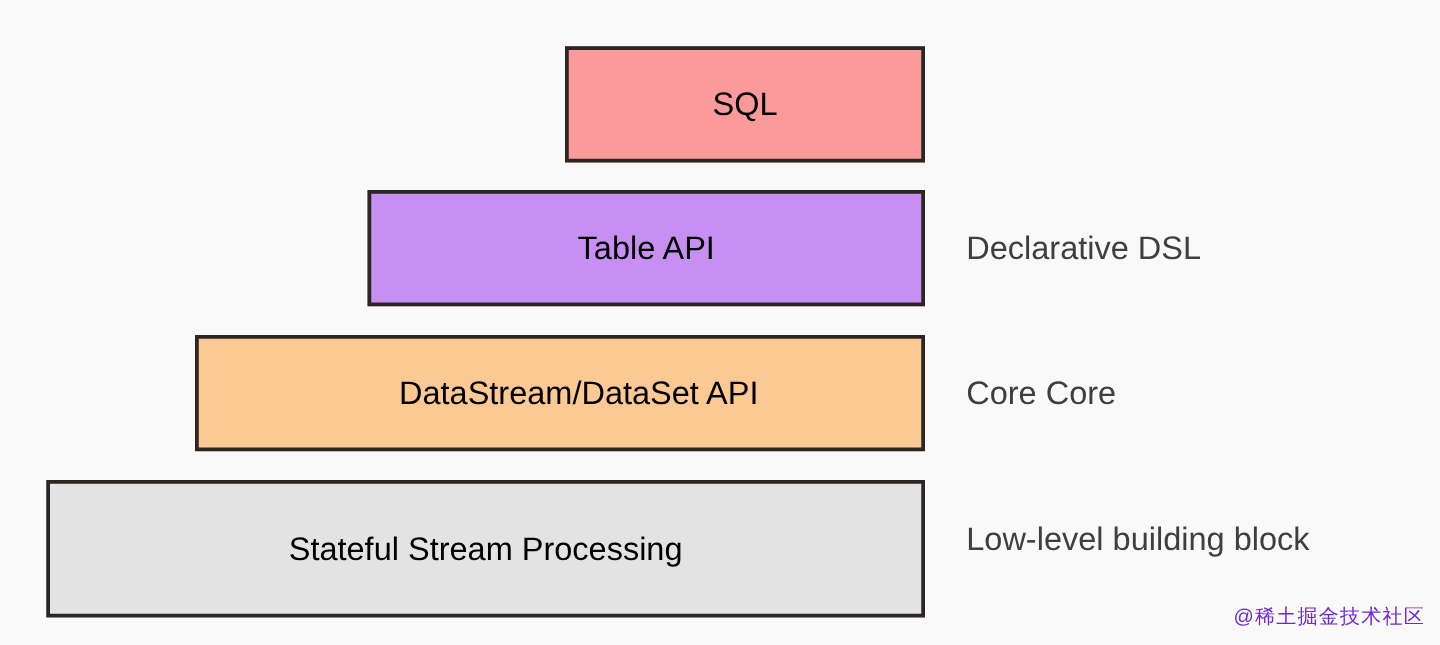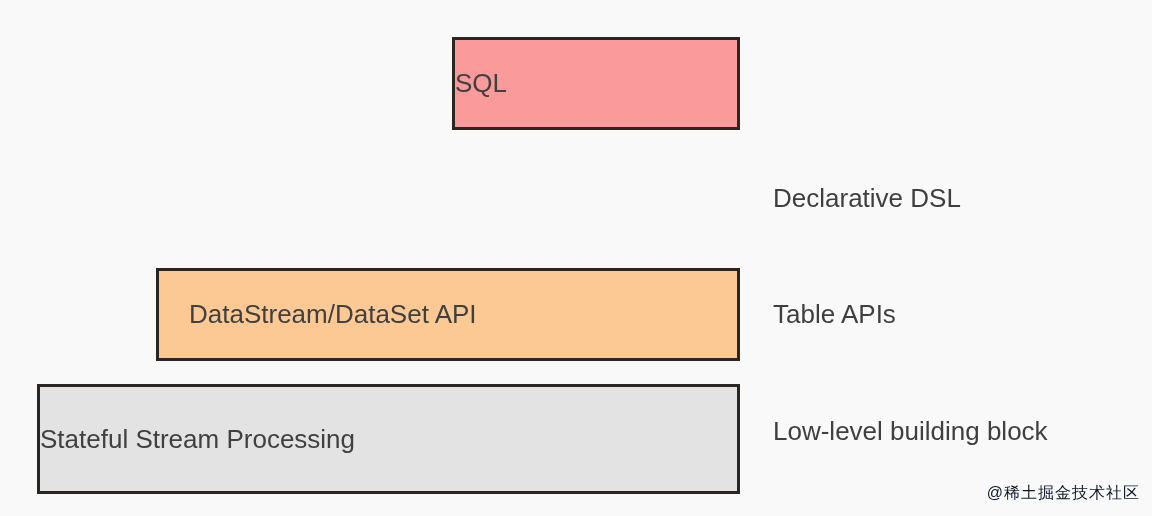--- a/index.html
+++ b/index.html
@@ -14,22 +14,23 @@
     width: 1152px;
     height: 516px;
     overflow: hidden;
   }
   .layer-box {
     position: absolute;
     box-sizing: border-box;
     border: 3px solid #2b2622;
     display: flex;
     align-items: center;
+    justify-content: center;
     font-size: 26px;
-    color: #404040;
+    color: #000000;
   }
   .side-label {
     position: absolute;
     left: 773px;
     display: flex;
     align-items: center;
     font-size: 26px;
     color: #3f3f3f;
     white-space: nowrap;
   }
@@ -52,27 +53,30 @@
 </style>
 </head>
 <body>
 
 <div class="canvas" style="background-color: rgb(249, 249, 249);">
 
   <div class="layer-box b0" style="background-color: rgb(250, 154, 154);">
     <span>SQL</span>
   </div>
 
+  <div class="layer-box b1" style="background-color: rgb(199, 143, 242);">
+    <span>Table API</span>
+  </div>
   <div class="side-label l1">Declarative DSL</div>
 
   <div class="layer-box b2" style="background-color: rgb(252, 201, 148); padding-left: 30px;">
     <span>DataStream/DataSet API</span>
   </div>
-  <div class="side-label l2">Table APIs</div>
+  <div class="side-label l2">Core Core</div>
 
   <div class="layer-box b3" style="background-color: rgb(227, 227, 227);">
     <span>Stateful Stream Processing</span>
   </div>
   <div class="side-label l3">Low-level building block</div>
 
-  <div class="watermark" style="color: #0f172a;">@稀土掘金技术社区</div>
+  <div class="watermark" style="color: #6d28d9;">@稀土掘金技术社区</div>
 
 </div>
 
 </body></html>

